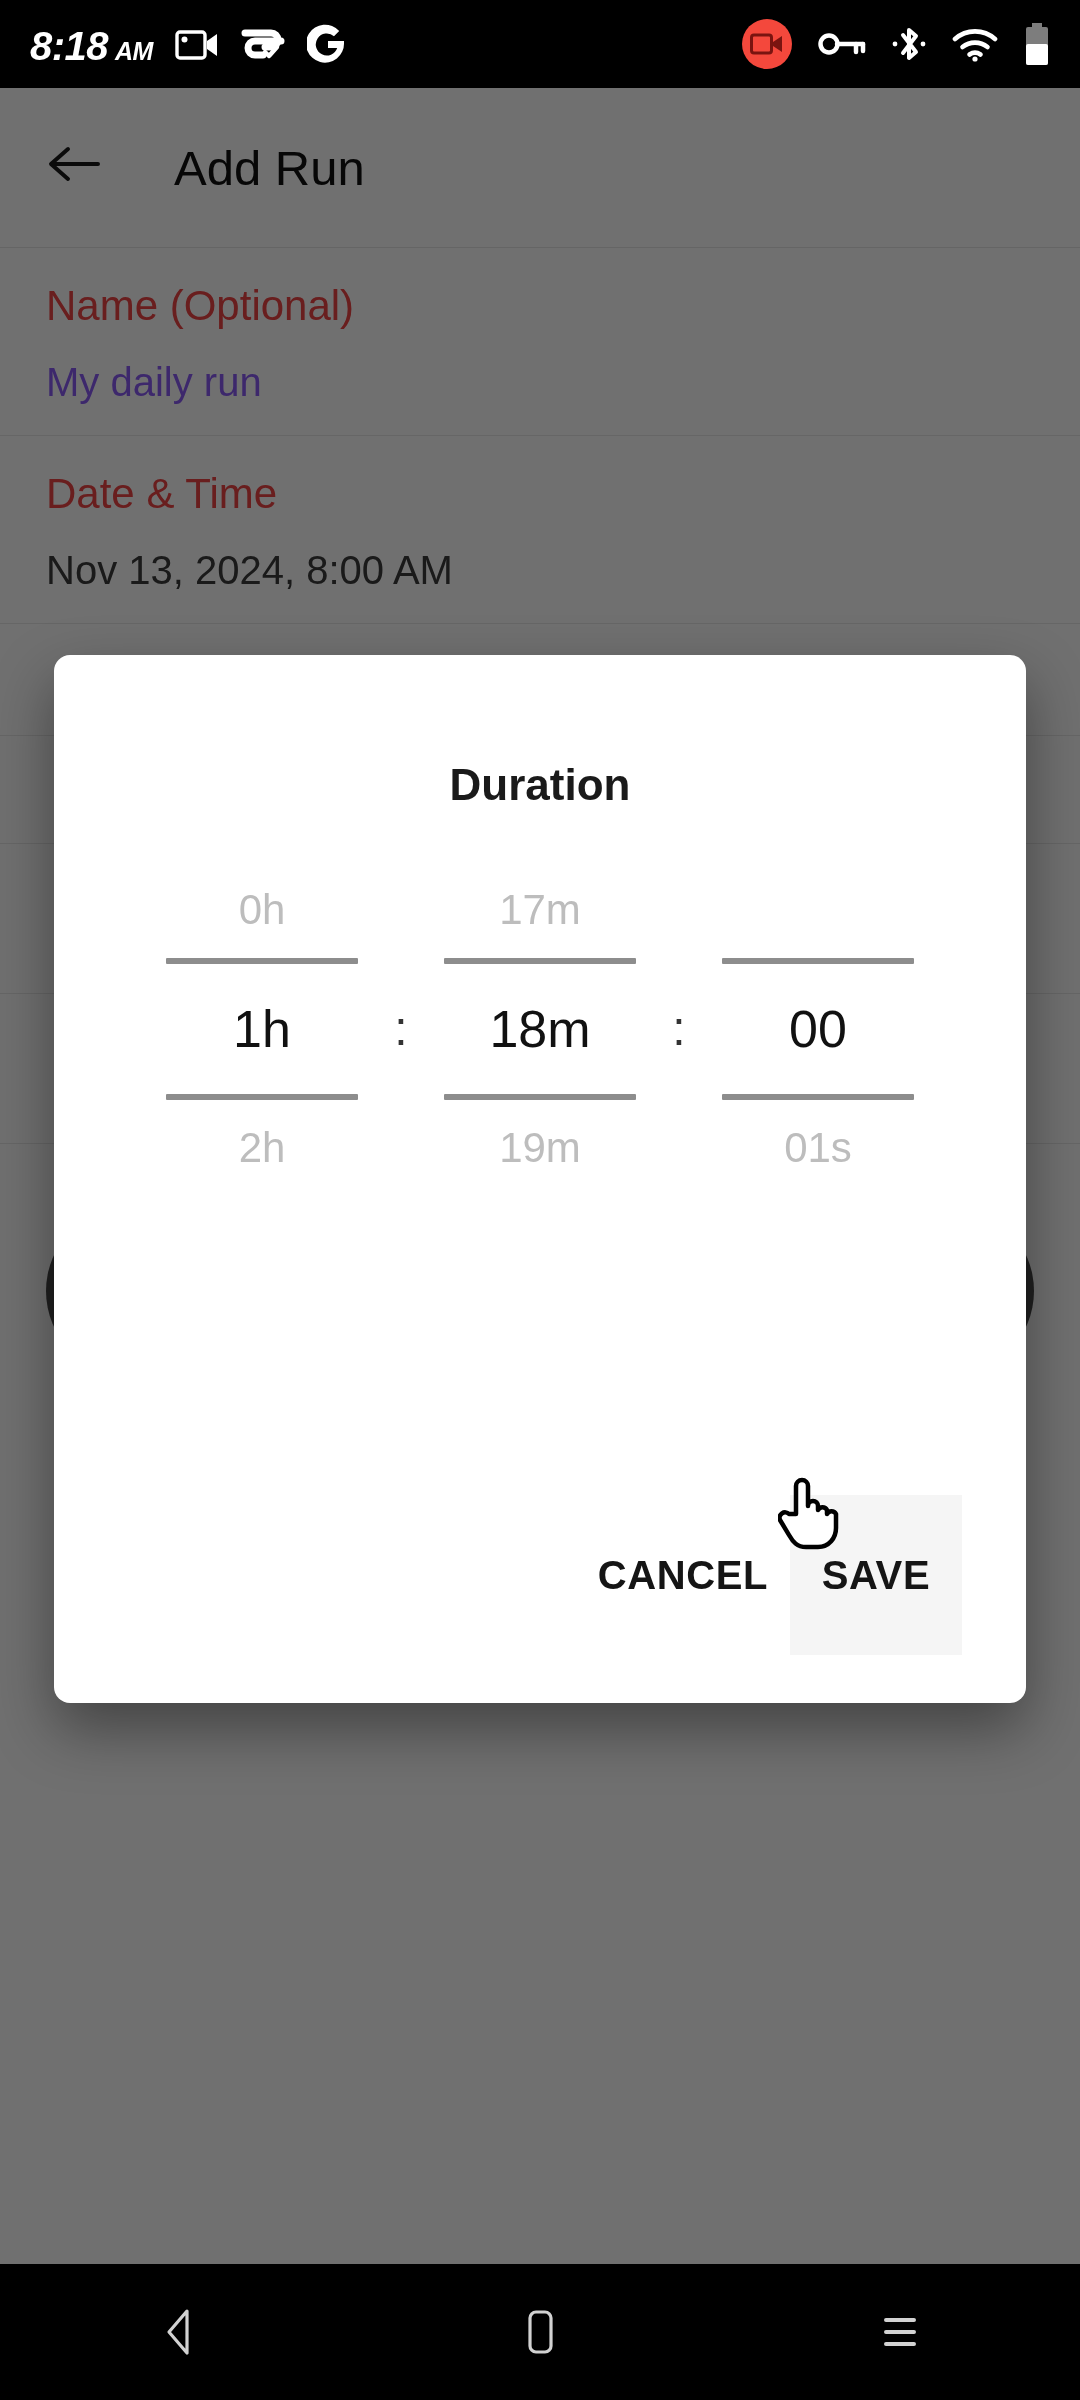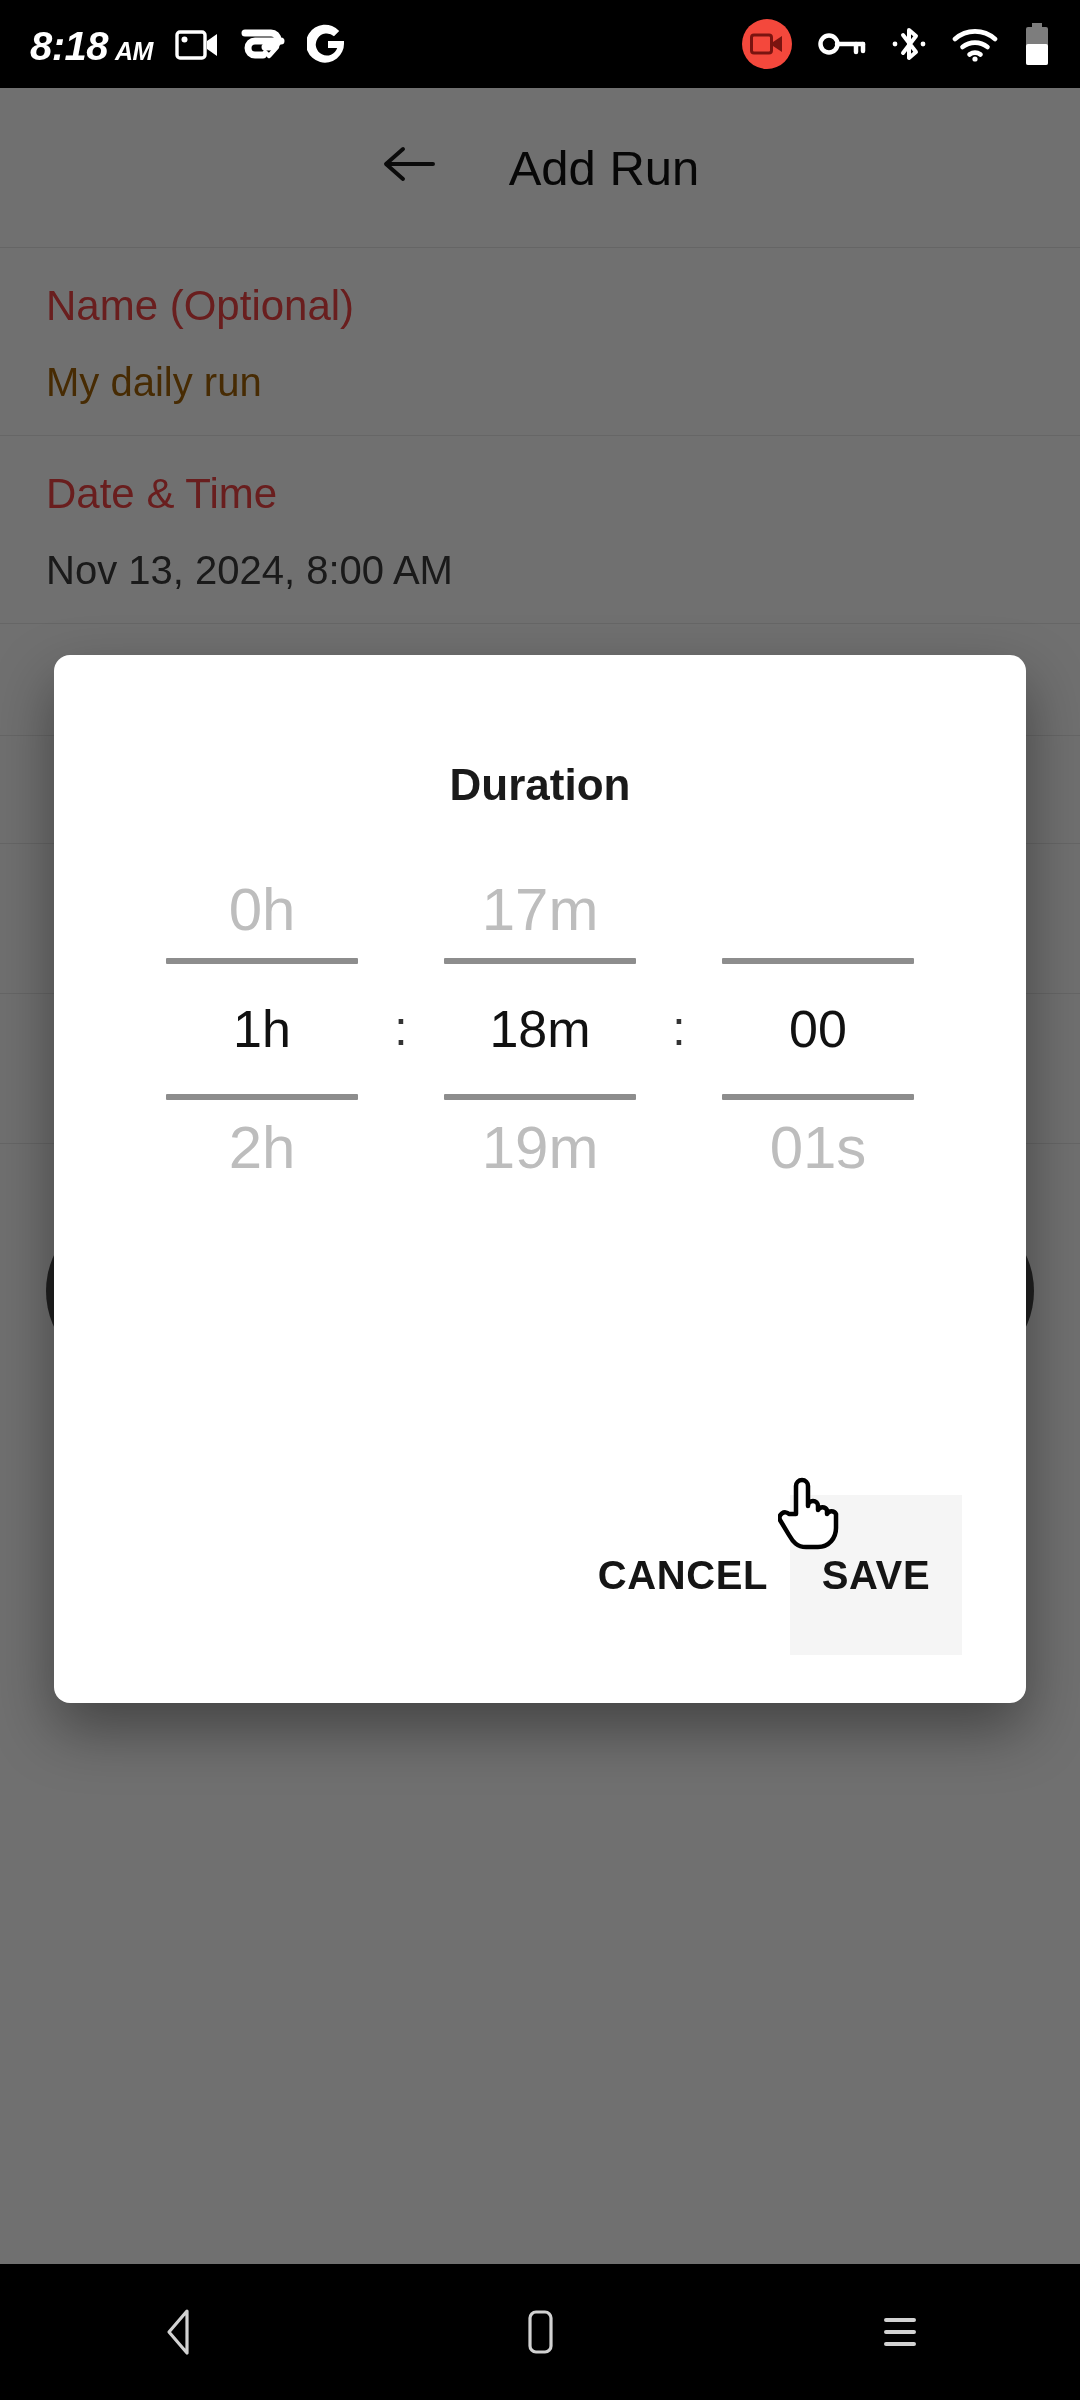--- a/index.html
+++ b/index.html
@@ -41,28 +41,27 @@
   
   #app {
     position:absolute; top:88px; left:0;
     width:1080px; height:2176px;
     background:#ffffff;
   }
   #appbar {
     height:160px; display:flex; align-items:center;
     padding:0 46px; gap:72px;
     border-bottom:1px solid #e6e6e6;
-    justify-content:center;
   }
   .back-arrow { width:56px; height:56px; position:relative; }
   #appbar-title { font-size:49px; color:#111; font-weight:400; }
 
   .form-section { padding:34px 46px 30px 46px; border-bottom:1px solid #e8e8e8; }
   .field-label { font-size:42px; color:#ef4444; margin-bottom:30px; }
-  .field-value { font-size:40px; color:#a16207; }
+  .field-value { font-size:40px; color:#8b5cf6; }
   .field-value.filled { color:#3c3c3c; }
   .short-sec { padding:30px 46px 28px 46px; }
 
   #save-cta-wrap { padding:62px 46px 0 46px; }
   #save-cta {
     height:170px; border-radius:90px;
     background:#4a4a4a;
     display:flex; align-items:center; justify-content:center;
     font-size:48px; color:#bdbdbd;
   }
@@ -94,21 +93,21 @@
 
   
   #picker {
     margin-top:52px;
     display:flex; align-items:center; justify-content:center;
     padding:0 80px;
   }
   .pcol { width:232px; display:flex; flex-direction:column; align-items:center; }
   .pcol .ghost {
     height:96px; line-height:96px;
-    font-size:60px; color:#bdbdbd;
+    font-size:42px; color:#bdbdbd;
     display:flex; align-items:center; justify-content:center;
   }
   .rule { width:192px; height:6px; background:#8d8d8d; border-radius:1px; }
   .pcol .sel {
     height:130px;
     display:flex; align-items:center; justify-content:center;
     font-size:52px; color:#111; font-weight:400;
   }
   .colon {
     width:46px; text-align:center;

